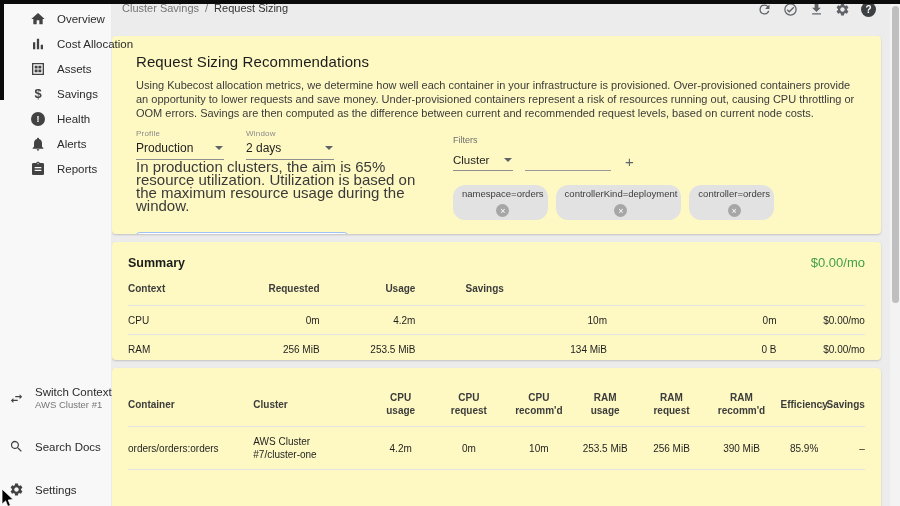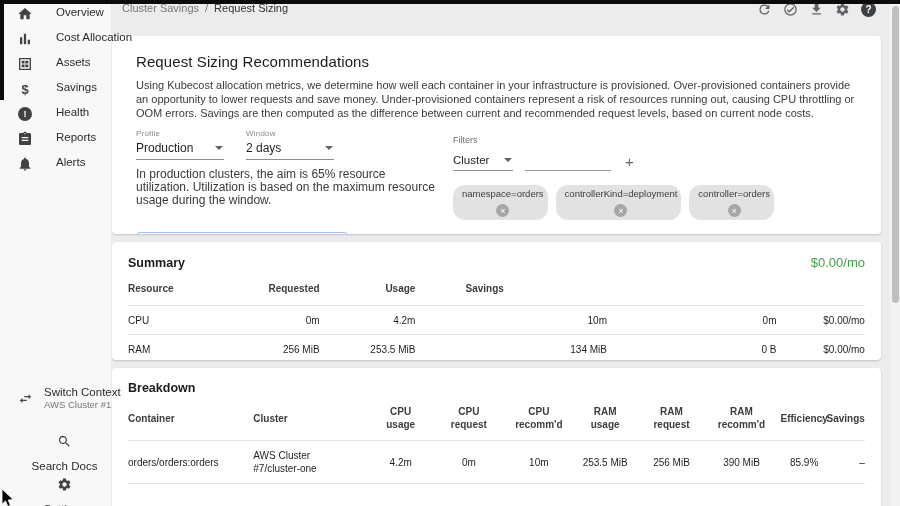--- a/index.html
+++ b/index.html
@@ -10,57 +10,57 @@
     position:relative;
     color:#212121;
   }
   
   .black-top { position:absolute; top:0; left:0; width:900px; height:4px; background:#0b0b0b; z-index:60; }
   .black-left { position:absolute; top:0; left:0; width:4px; height:100px; background:#0b0b0b; z-index:61; }
   
   .sidebar { position:absolute; left:0; top:0; bottom:0; width:112px; background:#f8f8f8;
              box-shadow: inset -1px 0 0 rgba(0,0,0,.05); z-index:10; }
   .nav { padding-top:6px; }
-  .nav-item { display:flex; height:25px; padding-left:17px; gap:23px; cursor:pointer; }
+  .nav-item { display:flex; align-items:center; height:25px; padding-left:30px; gap:11px; cursor:pointer; }
   .ic { width:16px; height:16px; color:#424242; display:flex; align-items:center; justify-content:center; flex:none; }
   .ic svg { display:block; }
   .nav-lbl { font-size:11.5px; color:#2b2b2b; white-space:nowrap; }
   .glyph-icon { font-size:13px; font-weight:bold; color:#424242; }
   .circle-icon { width:14px; height:14px; border-radius:50%; background:#424242; color:#fff;
                  font-size:9px; font-weight:bold; display:flex; align-items:center; justify-content:center; }
   .sidebar-footer { position:absolute; left:0; bottom:0; width:112px; padding-bottom:3px; }
-  .footer-item { display:flex; align-items:center; padding-left:17px; gap:11px; cursor:pointer;margin-top:16px; }
+  .footer-item { display:flex; align-items:center; padding-left:8px; gap:11px; cursor:pointer;margin-top:16px; }
   .footer-item.tall { height:38px; }
-  .footer-item.short { height:27px;flex-direction:column; }
+  .footer-item.short { height:27px; }
   .ctx-labels { display:flex; flex-direction:column; line-height:12px; }
   .ctx-sub { font-size:9.5px; color:#757575; margin-top:1px; }
   
   .main { position:absolute; left:112px; top:0; right:19px; z-index:5; }
   .topbar { height:36px; display:flex; align-items:flex-start; justify-content:space-between; padding:2px 5px 0 10px; }
   .breadcrumb { font-size:11px; color:#757575; display:flex; gap:6px; align-items:center; }
   .bc-current { color:#333; }
   .topbar-actions { display:flex; align-items:center; gap:11px; }
   .tb-icon { width:15px; height:15px; color:#5f6368; cursor:pointer; display:flex; align-items:center; justify-content:center; }
   .help-circle { width:15px; height:15px; border-radius:50%; background:#3c4043; color:#fff; font-size:10px;
                  font-weight:bold; display:flex; align-items:center; justify-content:center; cursor:pointer; }
-  .card { background:#ffffff; border-radius:4px; box-shadow:0 1px 2px rgba(0,0,0,.18); margin-bottom:8px; overflow:hidden; }
+  .card { background:#fef9c3; border-radius:4px; box-shadow:0 1px 2px rgba(0,0,0,.18); margin-bottom:8px; overflow:hidden; }
   
   .intro-card { height:198px; padding:17px 24px 0; }
   .page-title { font-size:15px; font-weight:500; color:#1c1c1c; letter-spacing:.1px; }
   .desc { font-size:11px; line-height:14px; color:#3a3a3a; margin-top:8px; }
   .controls-row { display:flex; margin-top:9px; }
   .left-col { width:303px; flex:none; }
   .selects-row { display:flex; gap:22px; }
   .field-label { font-size:8px; color:#8a8a8a; letter-spacing:.2px; display:block; }
   .select { display:flex; justify-content:space-between; align-items:center; border-bottom:1px solid #8f8f8f;
             padding:3px 1px 4px 0; font-size:12px; color:#1f1f1f; width:88px; cursor:pointer; }
   .select.small { width:60px; font-size:11.5px; }
   .caret { width:0; height:0; border-left:4px solid transparent; border-right:4px solid transparent;
            border-top:4px solid #5f6368; }
-  .note { font-size:12px; line-height:13px; color:#3a3a3a; margin-top:8px; }
+  .note { font-size:15px; line-height:13px; color:#3a3a3a; margin-top:0; }
   .right-col { margin-left:14px; }
   .filters-label { font-size:9px; color:#6f6f6f; }
   .filter-row { display:flex; align-items:flex-end; gap:12px; margin-top:4px; }
   .filter-input { border:none; border-bottom:1px solid #9a9a9a; width:86px; height:18px; font-size:11px;
                   background:transparent; font-family:inherit; outline:none; }
   .plus-btn { font-size:15px; color:#5f6368; cursor:pointer; padding:0 2px 1px; }
   .chips-row { display:flex; gap:8px; margin-top:14px; }
   .chip { display:flex; align-items:center; gap:5px; background:#e2e2e2; border-radius:12px;
           padding:3px 4px 3px 9px; font-size:9.5px; color:#3c3c3c; cursor:pointer;flex-direction:column; }
   .chip-x { width:13px; height:13px; border-radius:50%; background:#a6a6a6; color:#fff; font-size:9px;
@@ -139,33 +139,33 @@
       <span class="ic">
           <span class="circle-icon">
             <span>!</span>
           </span>
         </span>
       <span class="nav-lbl">Health</span>
     </div>
     <div class="nav-item">
       <span class="ic">
           <svg viewBox="0 0 24 24" width="16" height="16" fill="currentColor">
+            <path d="M12 22c1.1 0 2-.9 2-2h-4c0 1.1.9 2 2 2zm6-6v-5c0-3.07-1.63-5.64-4.5-6.32V4c0-.83-.67-1.5-1.5-1.5s-1.5.67-1.5 1.5v.68C7.64 5.36 6 7.92 6 11v5l-2 2v1h16v-1l-2-2z"></path>
+          </svg>
+        </span>
+      <span class="nav-lbl">Alerts</span>
+    </div>
+    <div class="nav-item">
+      <span class="ic">
+          <svg viewBox="0 0 24 24" width="16" height="16" fill="currentColor">
             <path d="M19 3h-4.18C14.4 1.84 13.3 1 12 1c-1.3 0-2.4.84-2.82 2H5c-1.1 0-2 .9-2 2v14c0 1.1.9 2 2 2h14c1.1 0 2-.9 2-2V5c0-1.1-.9-2-2-2zm-7 0c.55 0 1 .45 1 1s-.45 1-1 1-1-.45-1-1 .45-1 1-1z"></path>
             <path d="M7 9h10v2H7zM7 13h10v2H7z" fill="#f8f8f8"></path>
           </svg>
         </span>
       <span class="nav-lbl">Reports</span>
-    </div>
-    <div class="nav-item">
-      <span class="ic">
-          <svg viewBox="0 0 24 24" width="16" height="16" fill="currentColor">
-            <path d="M12 22c1.1 0 2-.9 2-2h-4c0 1.1.9 2 2 2zm6-6v-5c0-3.07-1.63-5.64-4.5-6.32V4c0-.83-.67-1.5-1.5-1.5s-1.5.67-1.5 1.5v.68C7.64 5.36 6 7.92 6 11v5l-2 2v1h16v-1l-2-2z"></path>
-          </svg>
-        </span>
-      <span class="nav-lbl">Alerts</span>
     </div>
   </nav>
   <div class="sidebar-footer">
     <div class="footer-item tall">
       <span class="ic">
           <svg viewBox="0 0 24 24" width="15" height="15" fill="currentColor">
             <path d="M6.99 11L3 15l3.99 4v-3H14v-2H6.99v-3zM21 9l-3.99-4v3H10v2h7.01v3L21 9z"></path>
           </svg>
         </span>
       <span class="ctx-labels">
@@ -284,21 +284,21 @@
     </div>
     <button class="setup-btn">SETUP AUTO RECOMMENDATIONS</button>
   </section>
 
   <section class="card summary-card">
     <div class="card-header">
       <span class="card-title">Summary</span>
       <span class="total">$0.00/mo</span>
     </div>
     <div class="sum-head">
-      <div class="c1">Resource</div>
+      <div class="c1">Context</div>
       <div class="c2">Requested</div>
       <div class="c3">Usage</div>
       <div class="c6">Savings</div>
     </div>
     <div class="sum-row">
       <div class="c1">CPU</div>
       <div class="c2">0m</div>
       <div class="c3">4.2m</div>
       <div class="c4">10m</div>
       <div class="c5">0m</div>
@@ -308,23 +308,20 @@
       <div class="c1">RAM</div>
       <div class="c2">256 MiB</div>
       <div class="c3">253.5 MiB</div>
       <div class="c4">134 MiB</div>
       <div class="c5">0 B</div>
       <div class="c6">$0.00/mo</div>
     </div>
   </section>
 
   <section class="card breakdown-card">
-    <div class="card-header">
-      <span class="card-title">Breakdown</span>
-    </div>
     <div class="bd-head">
       <div class="b1">Container</div>
       <div class="b2">Cluster</div>
       <div class="b3 two-line">
           <span>CPU</span>
           <span>usage</span>
         </div>
       <div class="b4 two-line">
           <span>CPU</span>
           <span>request</span>

